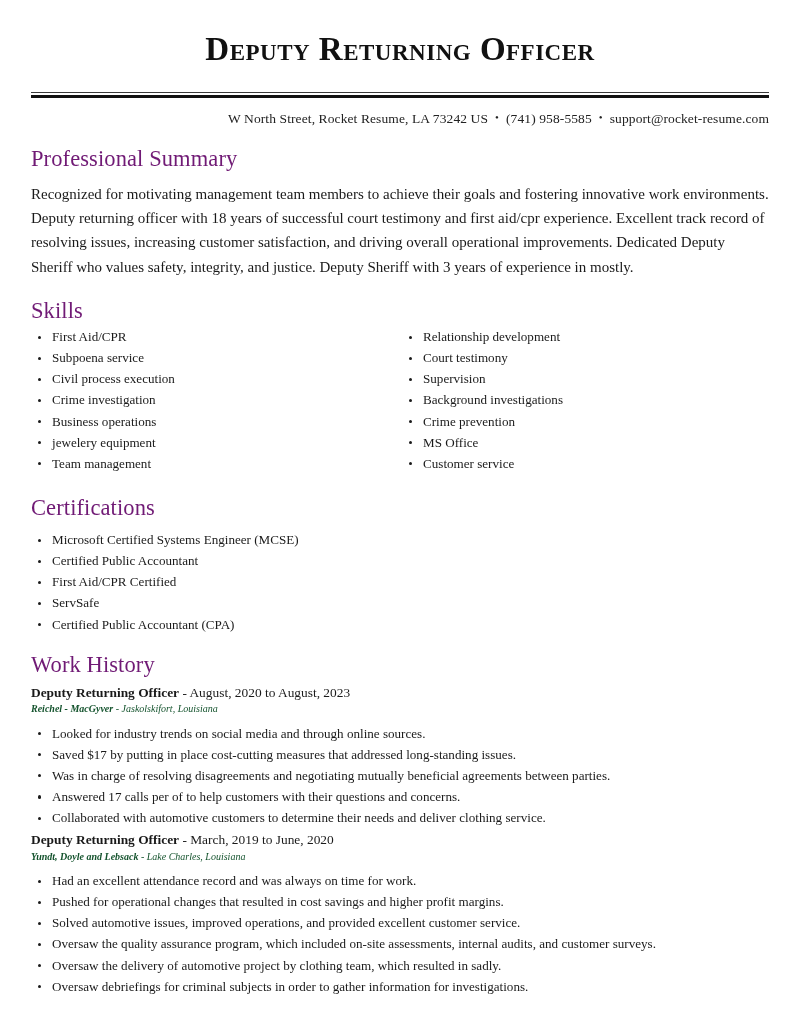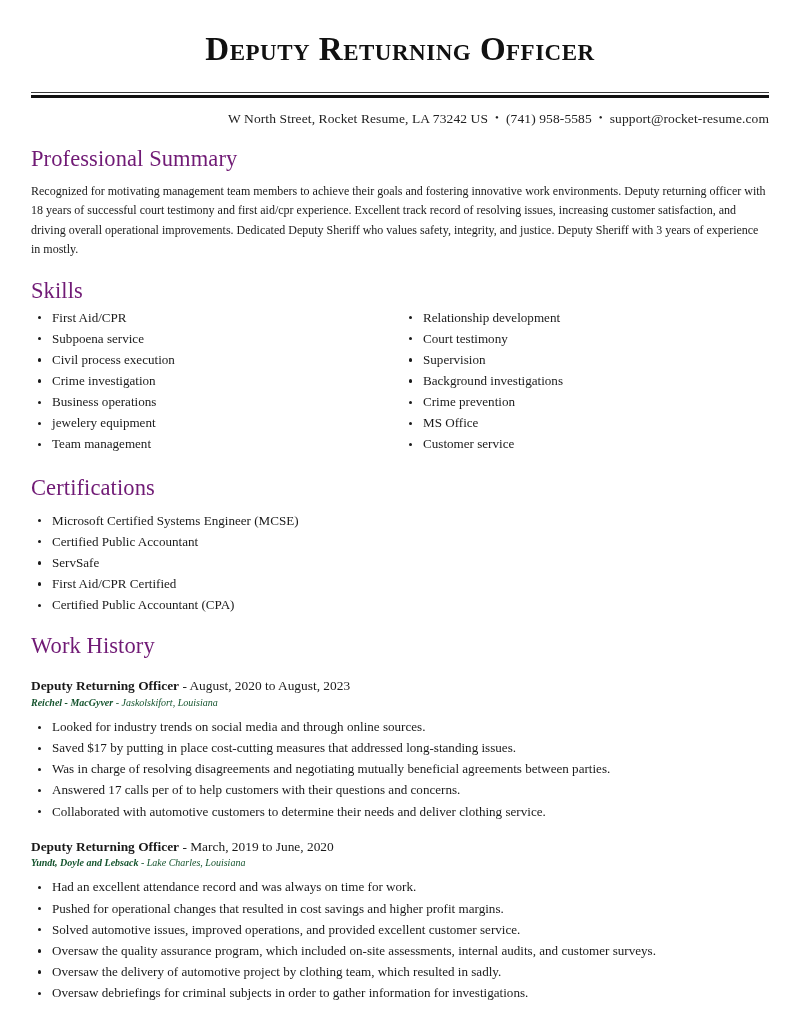--- a/index.html
+++ b/index.html
@@ -73,21 +73,21 @@
 
   .section-heading {
     font-size: 22.5px;
     font-weight: normal;
     color: #701a75;
     line-height: 1.25;
     letter-spacing: 0.1px;
   }
 
   .summary-text {
-    font-size: 12px;
+    font-size: 15px;
     line-height: 1.62;
     color: #1a1a1a;
     margin-top: 9px;
     text-align: left;
   }
 
   
   ul.bullets {
     list-style: none;
     margin-top: 9px;
@@ -113,21 +113,21 @@
 
   .skills-columns {
     display: flex;
     margin-top: 0;
   }
   .skills-columns .col { width: 50%; }
   .skills-columns .col ul.bullets { margin-top: 3px; }
   .skills-columns .col:last-child { padding-left: 2px; }
 
   
-  .job { margin-top: 16px; }
+  .job { margin-top: 3px; }
   .job:first-of-type { margin-top: 12px; }
 
   .job-line-1 {
     font-size: 13.4px;
     line-height: 1.45;
     color: #1a1a1a;
   }
   .job-title {
     font-weight: bold;
   }
@@ -198,22 +198,22 @@
         </ul>
       </div>
     </div>
   </div>
 
   <div class="section">
     <div class="section-heading">Certifications</div>
     <ul class="bullets">
       <li>Microsoft Certified Systems Engineer (MCSE)</li>
       <li>Certified Public Accountant</li>
+      <li>First Aid/CPR Certified</li>
       <li>ServSafe</li>
-      <li>First Aid/CPR Certified</li>
       <li>Certified Public Accountant (CPA)</li>
     </ul>
   </div>
 
   <div class="section">
     <div class="section-heading">Work History</div>
 
     <div class="job">
       <div class="job-line-1">
         <span class="job-title">Deputy Returning Officer</span><span class="dash"> - </span><span class="job-dates">August, 2020 to August, 2023</span>

